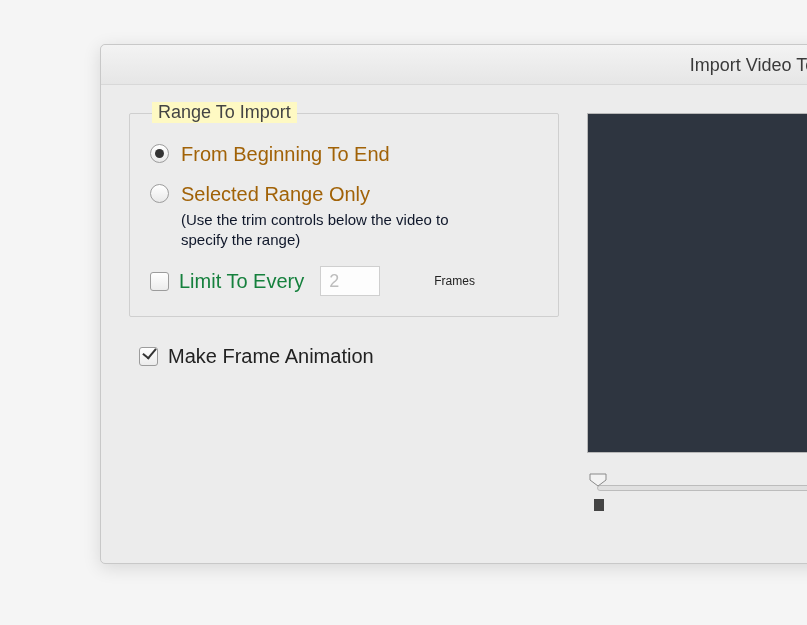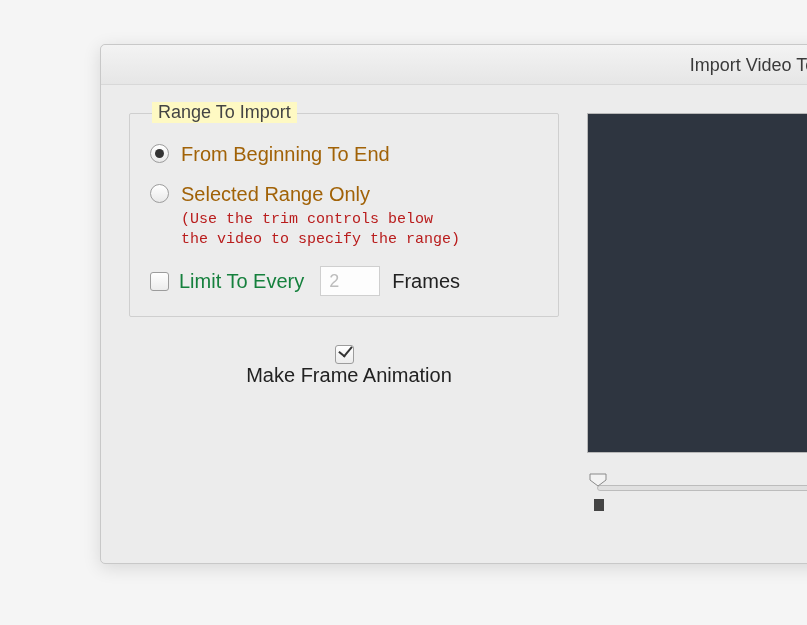--- a/index.html
+++ b/index.html
@@ -91,25 +91,24 @@
       border-radius: 50%;
       background: #333;
     }
     .radio-label {
       font-size: 20px;
       color: #a16207;
       line-height: 24px;
     }
     .radio-hint {
       font-size: 15px;
-      color: #b91c1c;
+      color: #0f172a;
       line-height: 20px;
       margin-top: 4px;
       max-width: 280px;
-      font-family: Liberation Mono, monospace;
     }
     .limit-row {
       display: flex;
       align-items: center;
       margin-top: 14px;
     }
     .checkbox {
       width: 19px;
       height: 19px;
       border: 1px solid #9c9c9c;
@@ -142,29 +141,29 @@
       border: 1px solid #cfcfcf;
       background: #fdfdfd;
       font-size: 18px;
       color: #bdbdbd;
       padding: 0 8px;
       text-align: left;
       line-height: 28px;
       margin-right: 12px;
     }
     .unit {
-      font-size: 20px;
+      font-size: 12px;
       color: #222;
+      margin-left: 42px;
     }
     .make-frame-row {
       display: flex;
       align-items: center;
       margin-top: 28px;
       margin-left: 10px;
-      flex-direction: column;
     }
     .make-frame-label {
       font-size: 20px;
       color: #222;
     }
     .right-col {
       flex: 1;
       min-width: 0;
     }
     .preview {

